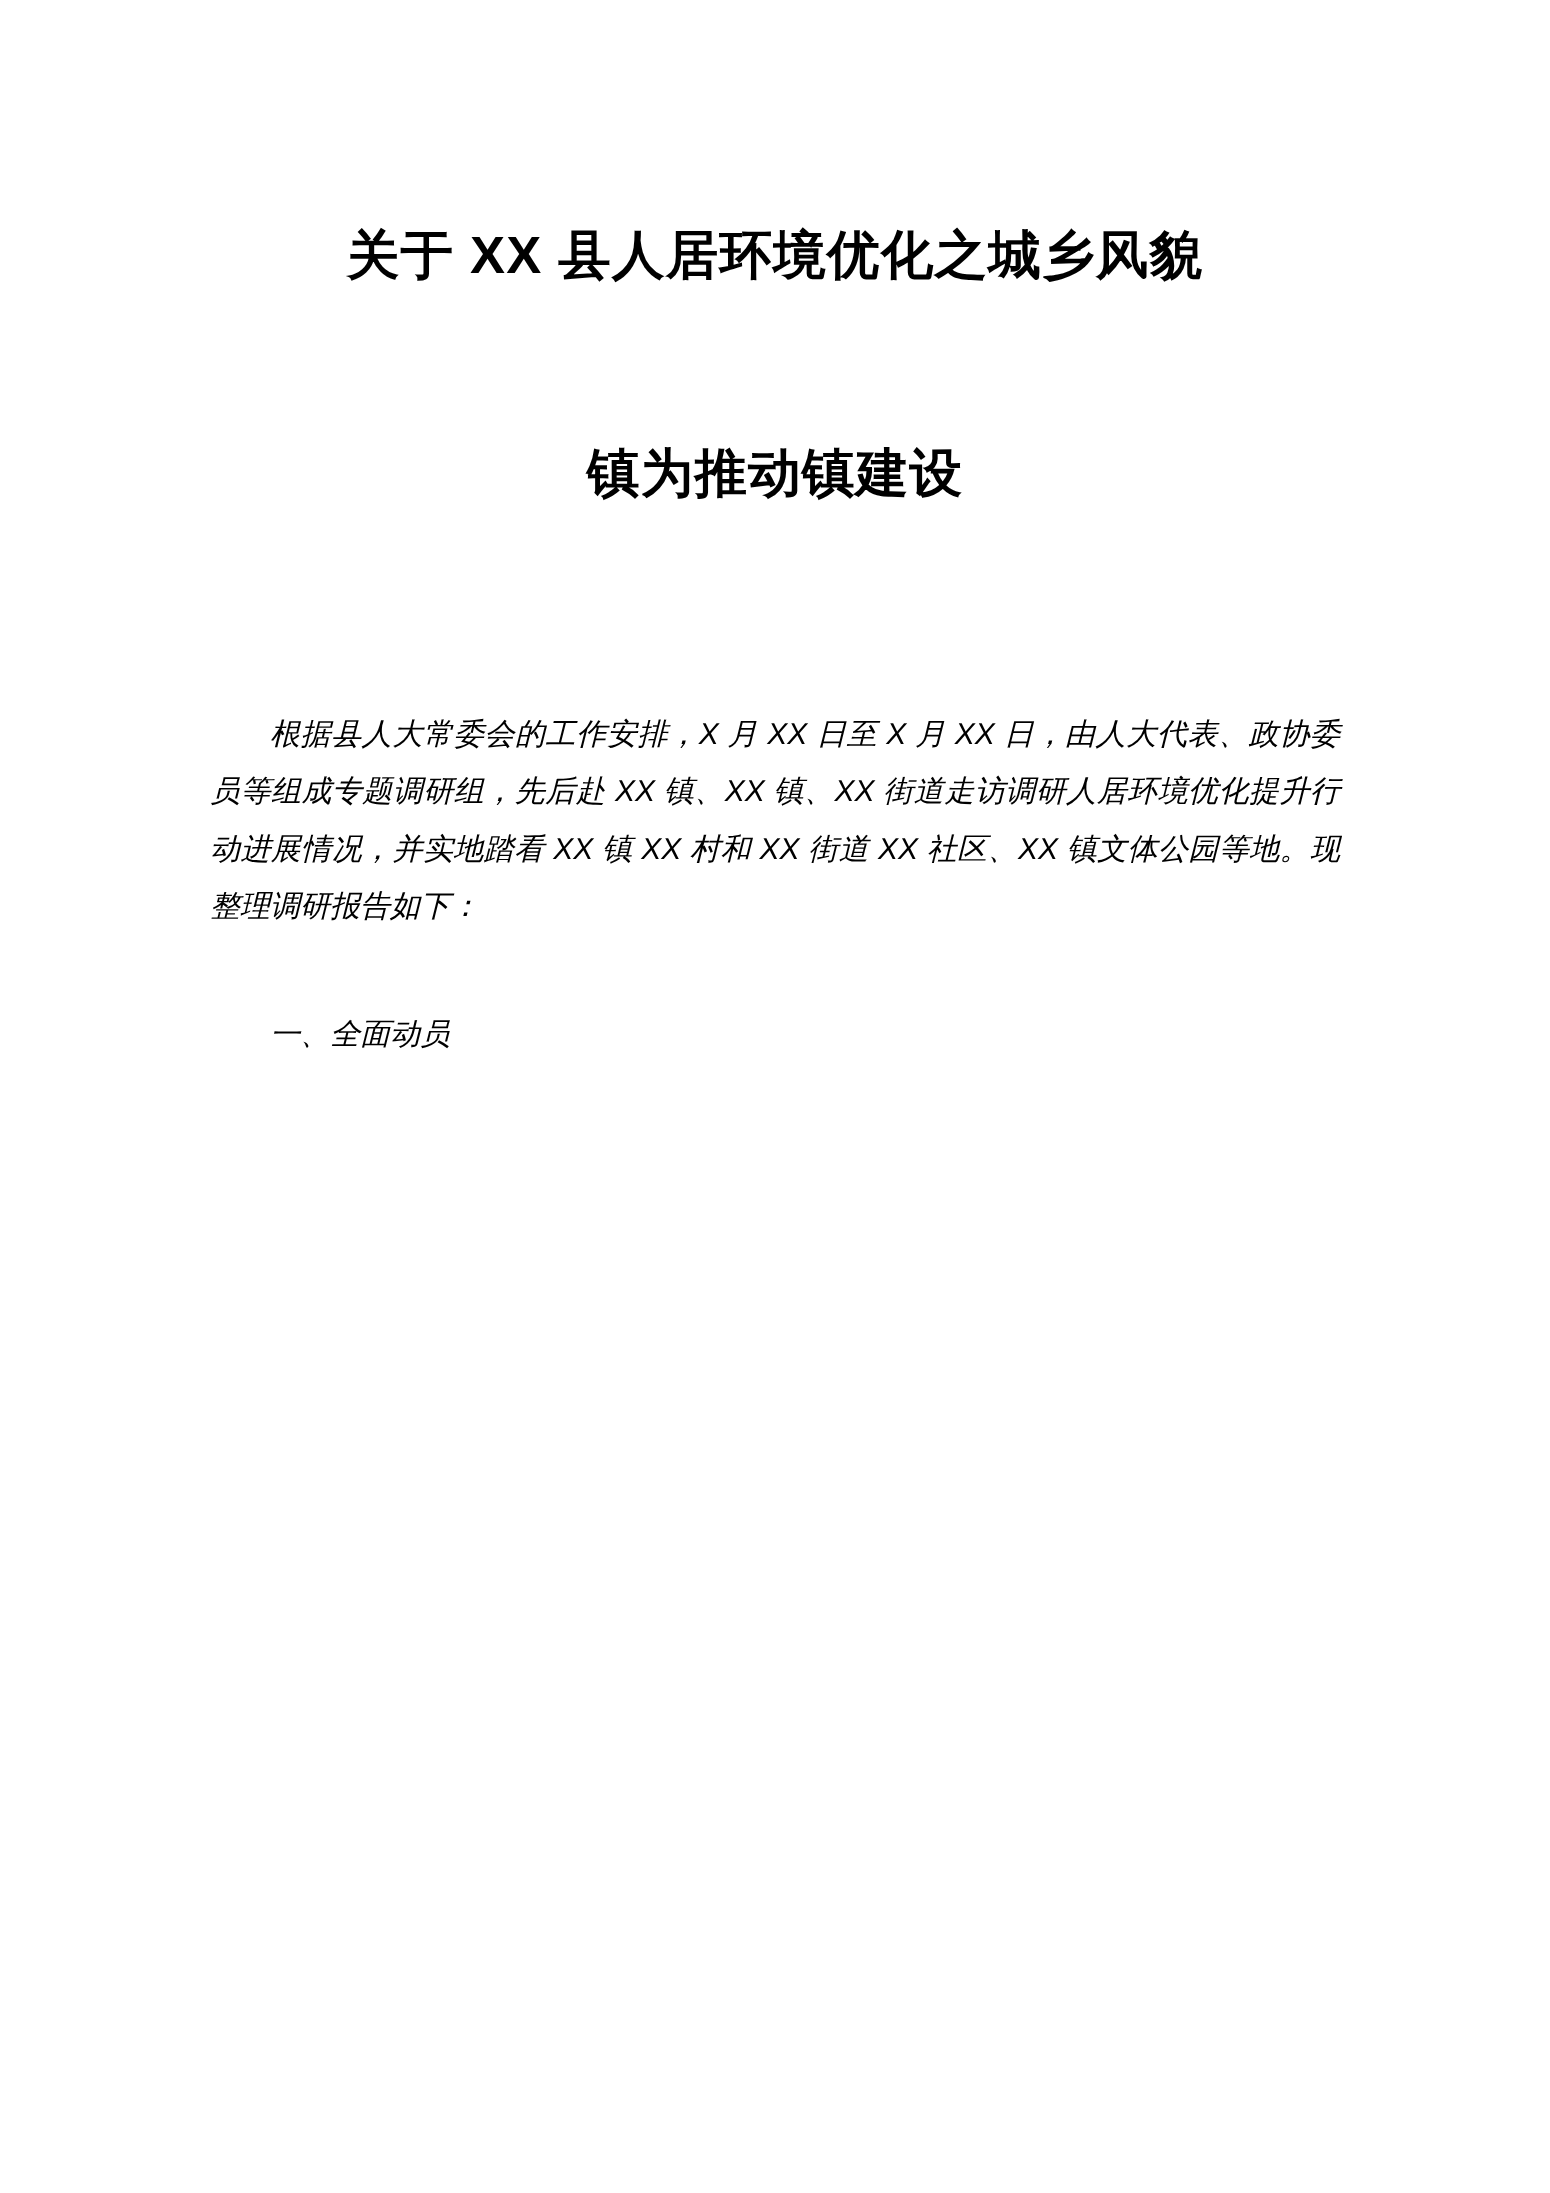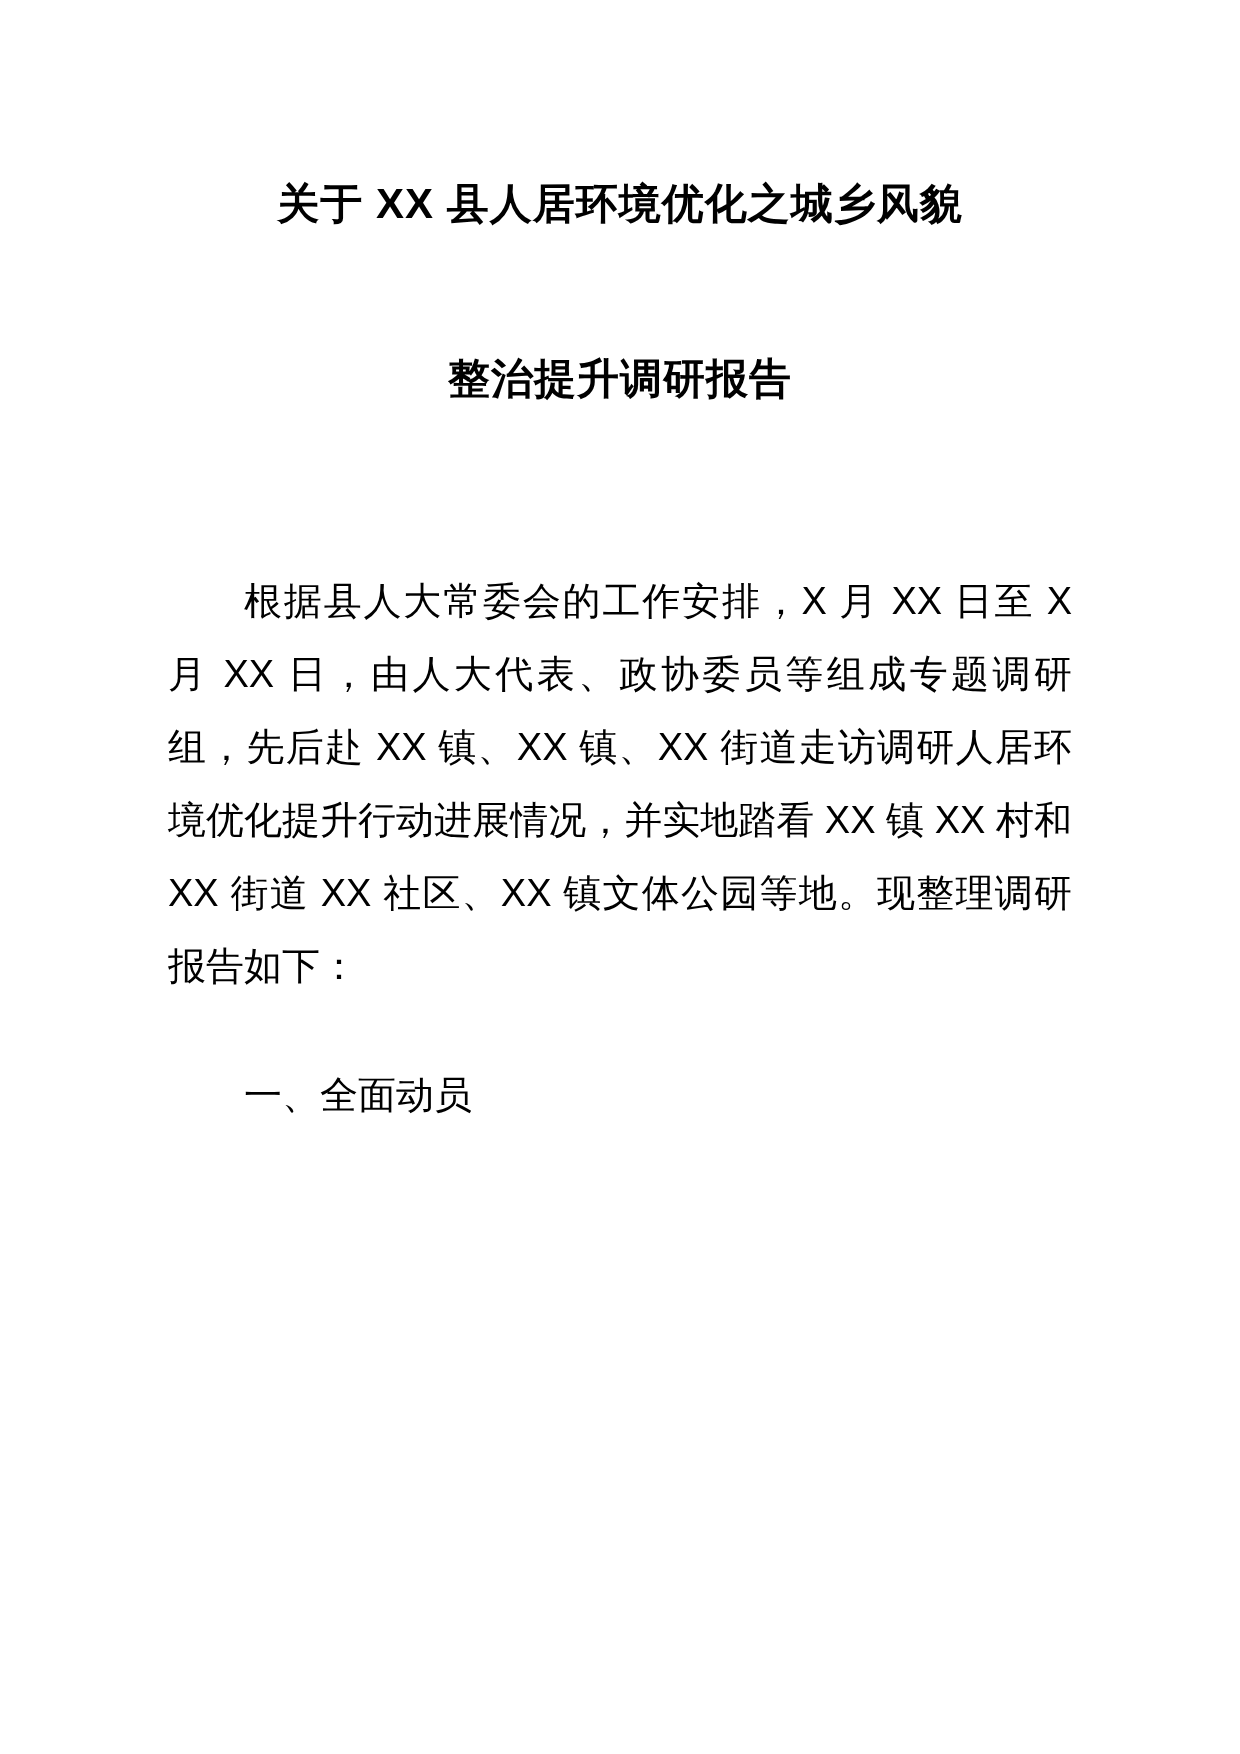--- a/index.html
+++ b/index.html
@@ -27,23 +27,24 @@
     text-align: center;
     letter-spacing: 1px;
     line-height: 1.25;
     margin: 0;
   }
   .doc-title.line2 {
     margin-top: 122px;
   }
   .doc-body {
     margin-top: 160px;
-    font-size: 38px;
+    font-size: 24px;
     line-height: 1.92;
     text-align: justify;
+    font-style: italic;
   }
   .para {
     text-indent: 2em;
     margin: 0 0 56px 0;
     word-break: break-all;
   }
   .para:last-child {
     margin-bottom: 0;
   }
   .section-heading {
@@ -51,21 +52,21 @@
     margin: 0 0 56px 0;
   }
 </style>
 </head>
 <body>
 
 <div class="page">
 
   <h1 class="doc-title line1">关于 XX 县人居环境优化之城乡风貌</h1>
 
-  <h1 class="doc-title line2">整治提升调研报告</h1>
+  <h1 class="doc-title line2">镇为推动镇建设</h1>
 
   <div class="doc-body">
 
     <p class="para">根据县人大常委会的工作安排，X 月 XX 日至 X 月 XX 日，由人大代表、政协委员等组成专题调研组，先后赴 XX 镇、XX 镇、XX 街道走访调研人居环境优化提升行动进展情况，并实地踏看 XX 镇 XX 村和 XX 街道 XX 社区、XX 镇文体公园等地。现整理调研报告如下：</p>
 
     <p class="section-heading">一、全面动员</p>
 
 
   </div>
 

